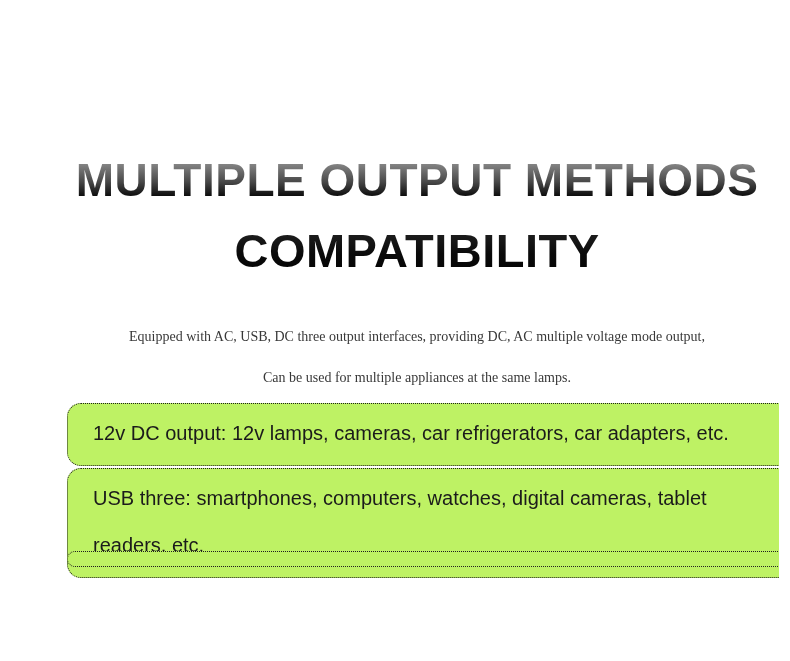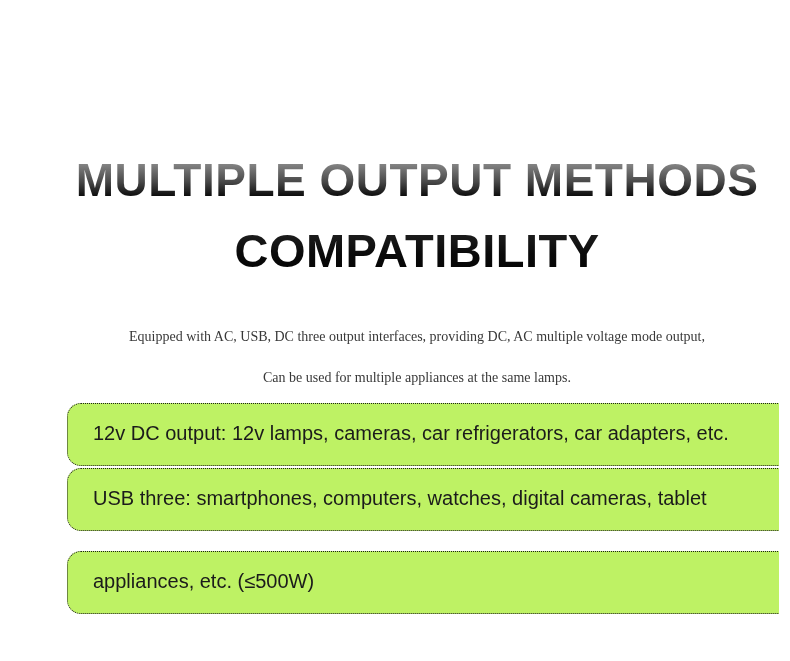--- a/index.html
+++ b/index.html
@@ -102,19 +102,19 @@
     <span>Equipped with AC, USB, DC three output interfaces, providing DC, AC multiple voltage mode output,</span>
     <span>Can be used for multiple appliances at the same lamps.</span>
   </p>
 
   <div class="output-box output-box-1">
     <span class="line">12v DC output: 12v lamps, cameras, car refrigerators, car adapters, etc.</span>
   </div>
 
   <div class="output-box output-box-2">
     <span class="line">USB three: smartphones, computers, watches, digital cameras, tablet</span>
+    <span class="line">readers, etc.</span>
   </div>
 
   <div class="output-box output-box-3">
-    <span class="line">appliances, etc. (≤500W)</span>
   </div>
 
 </div>
 
 </body></html>

